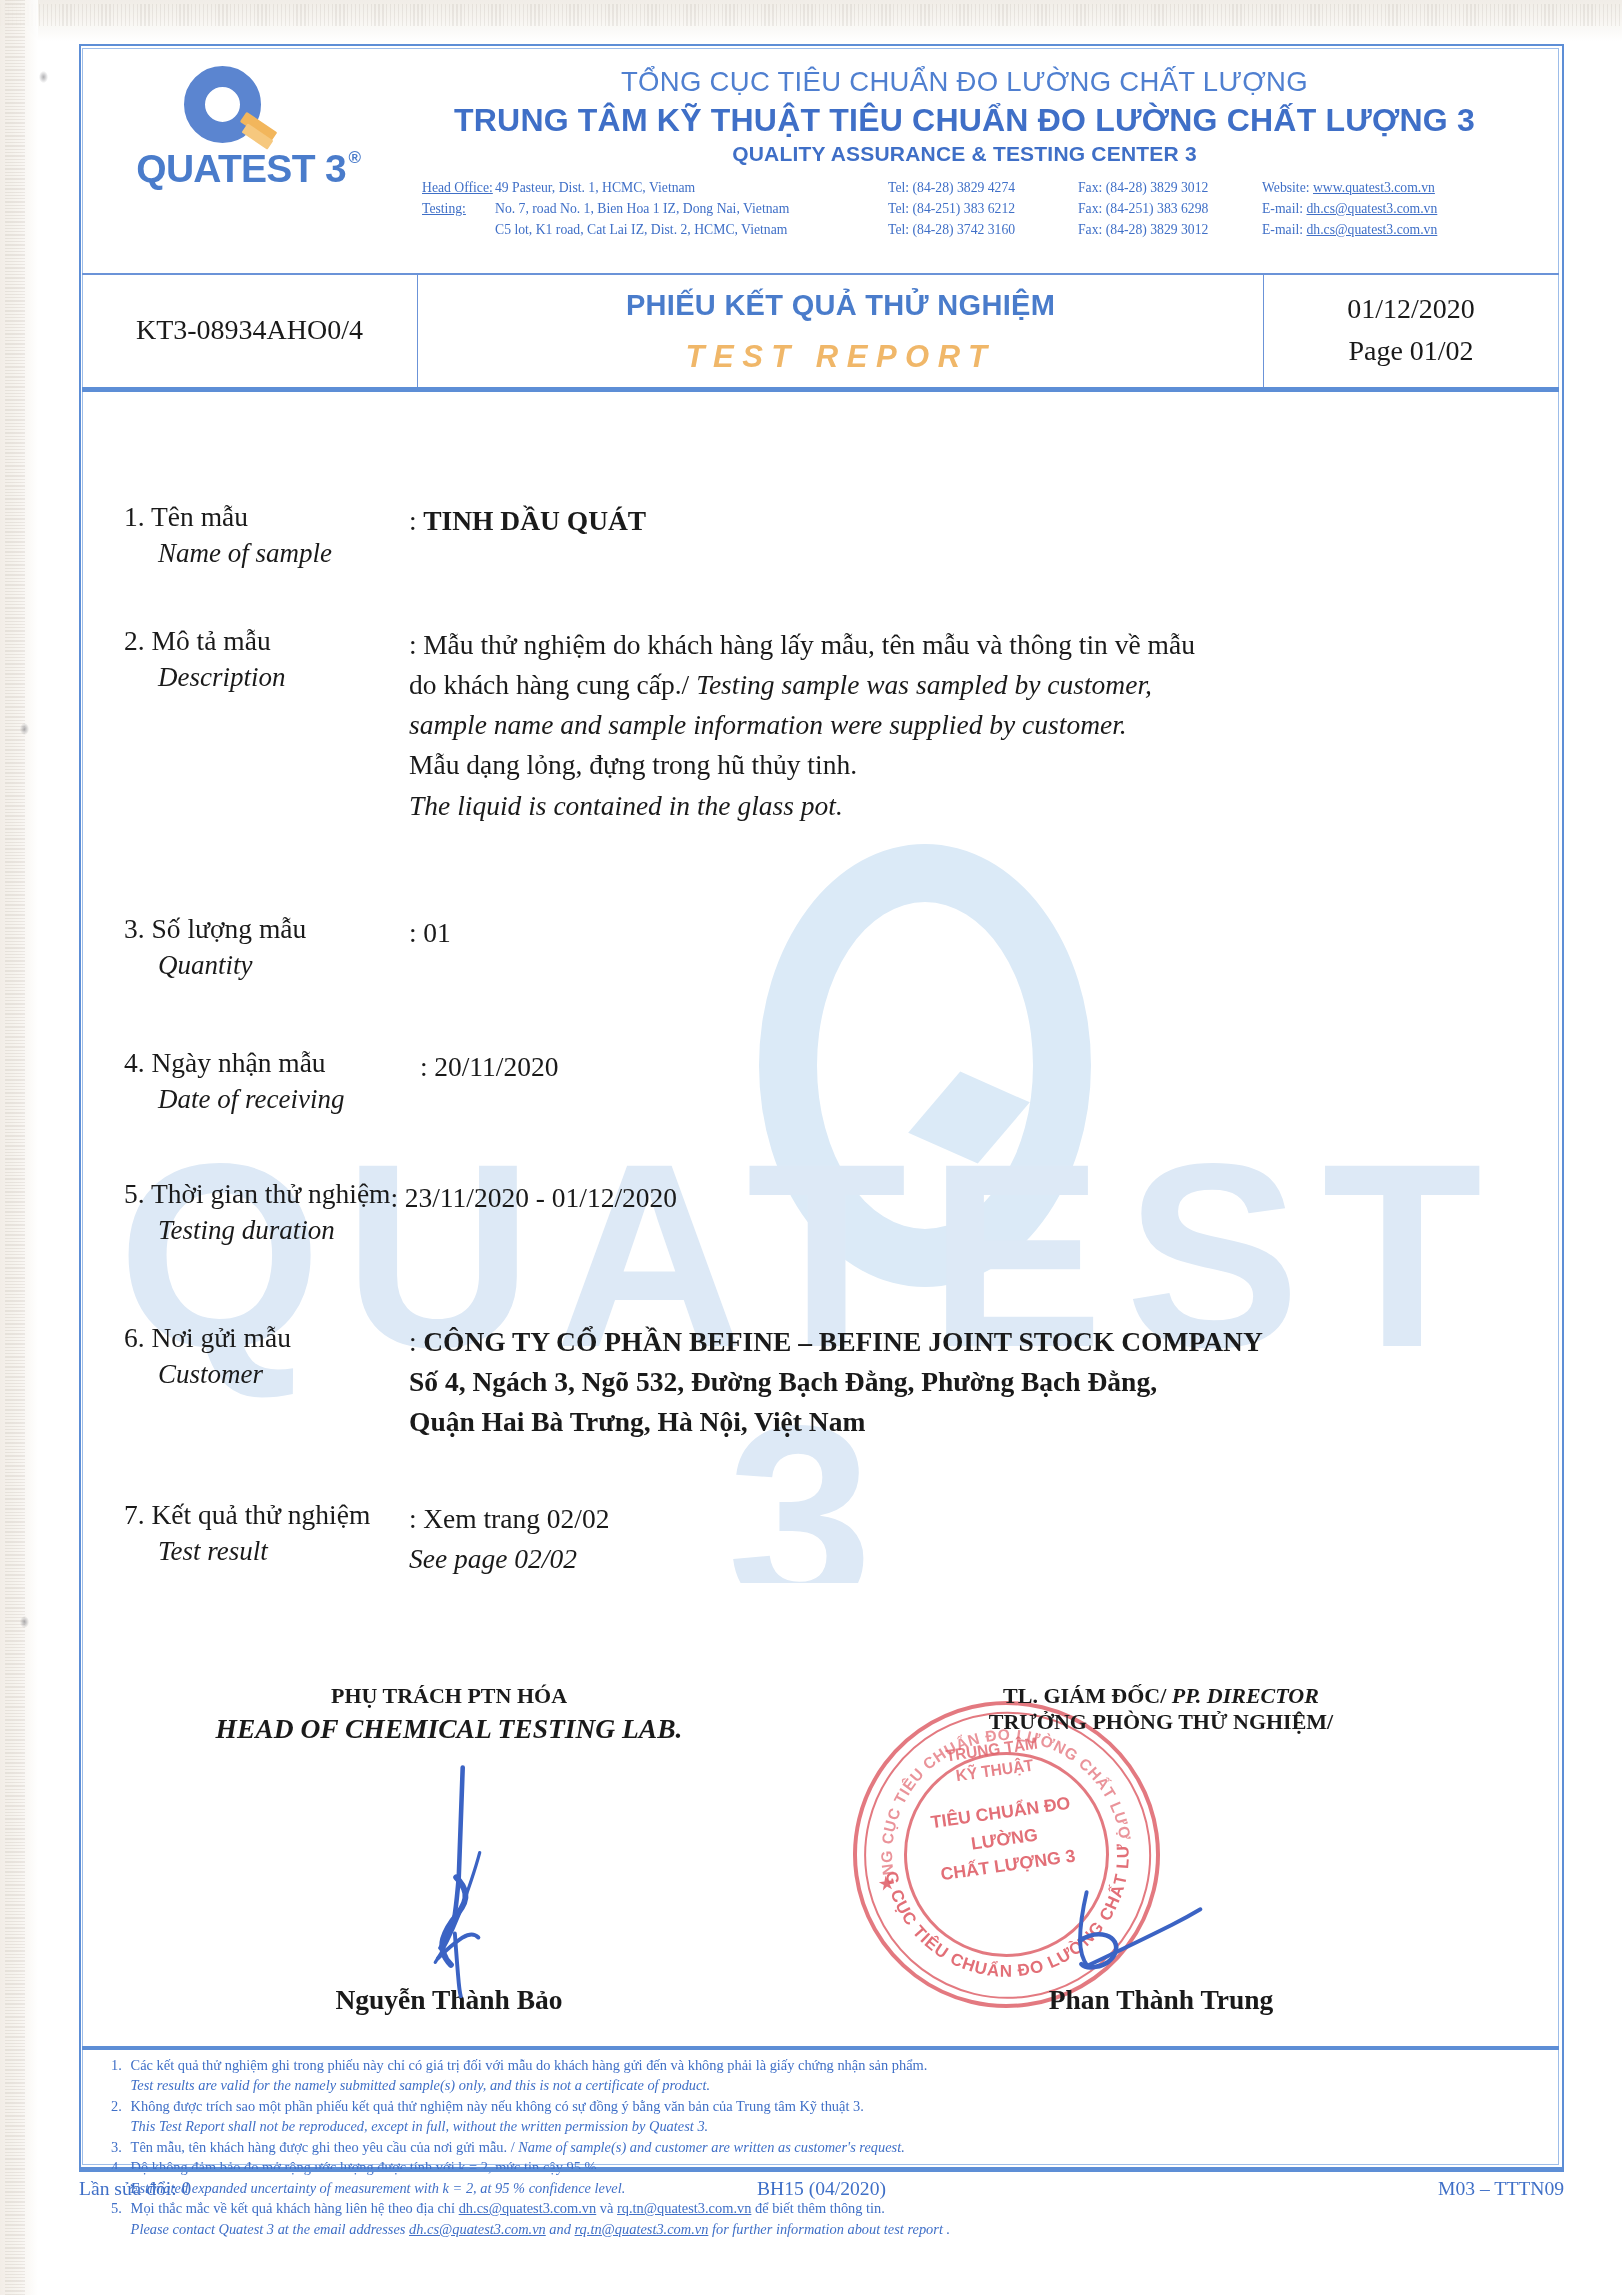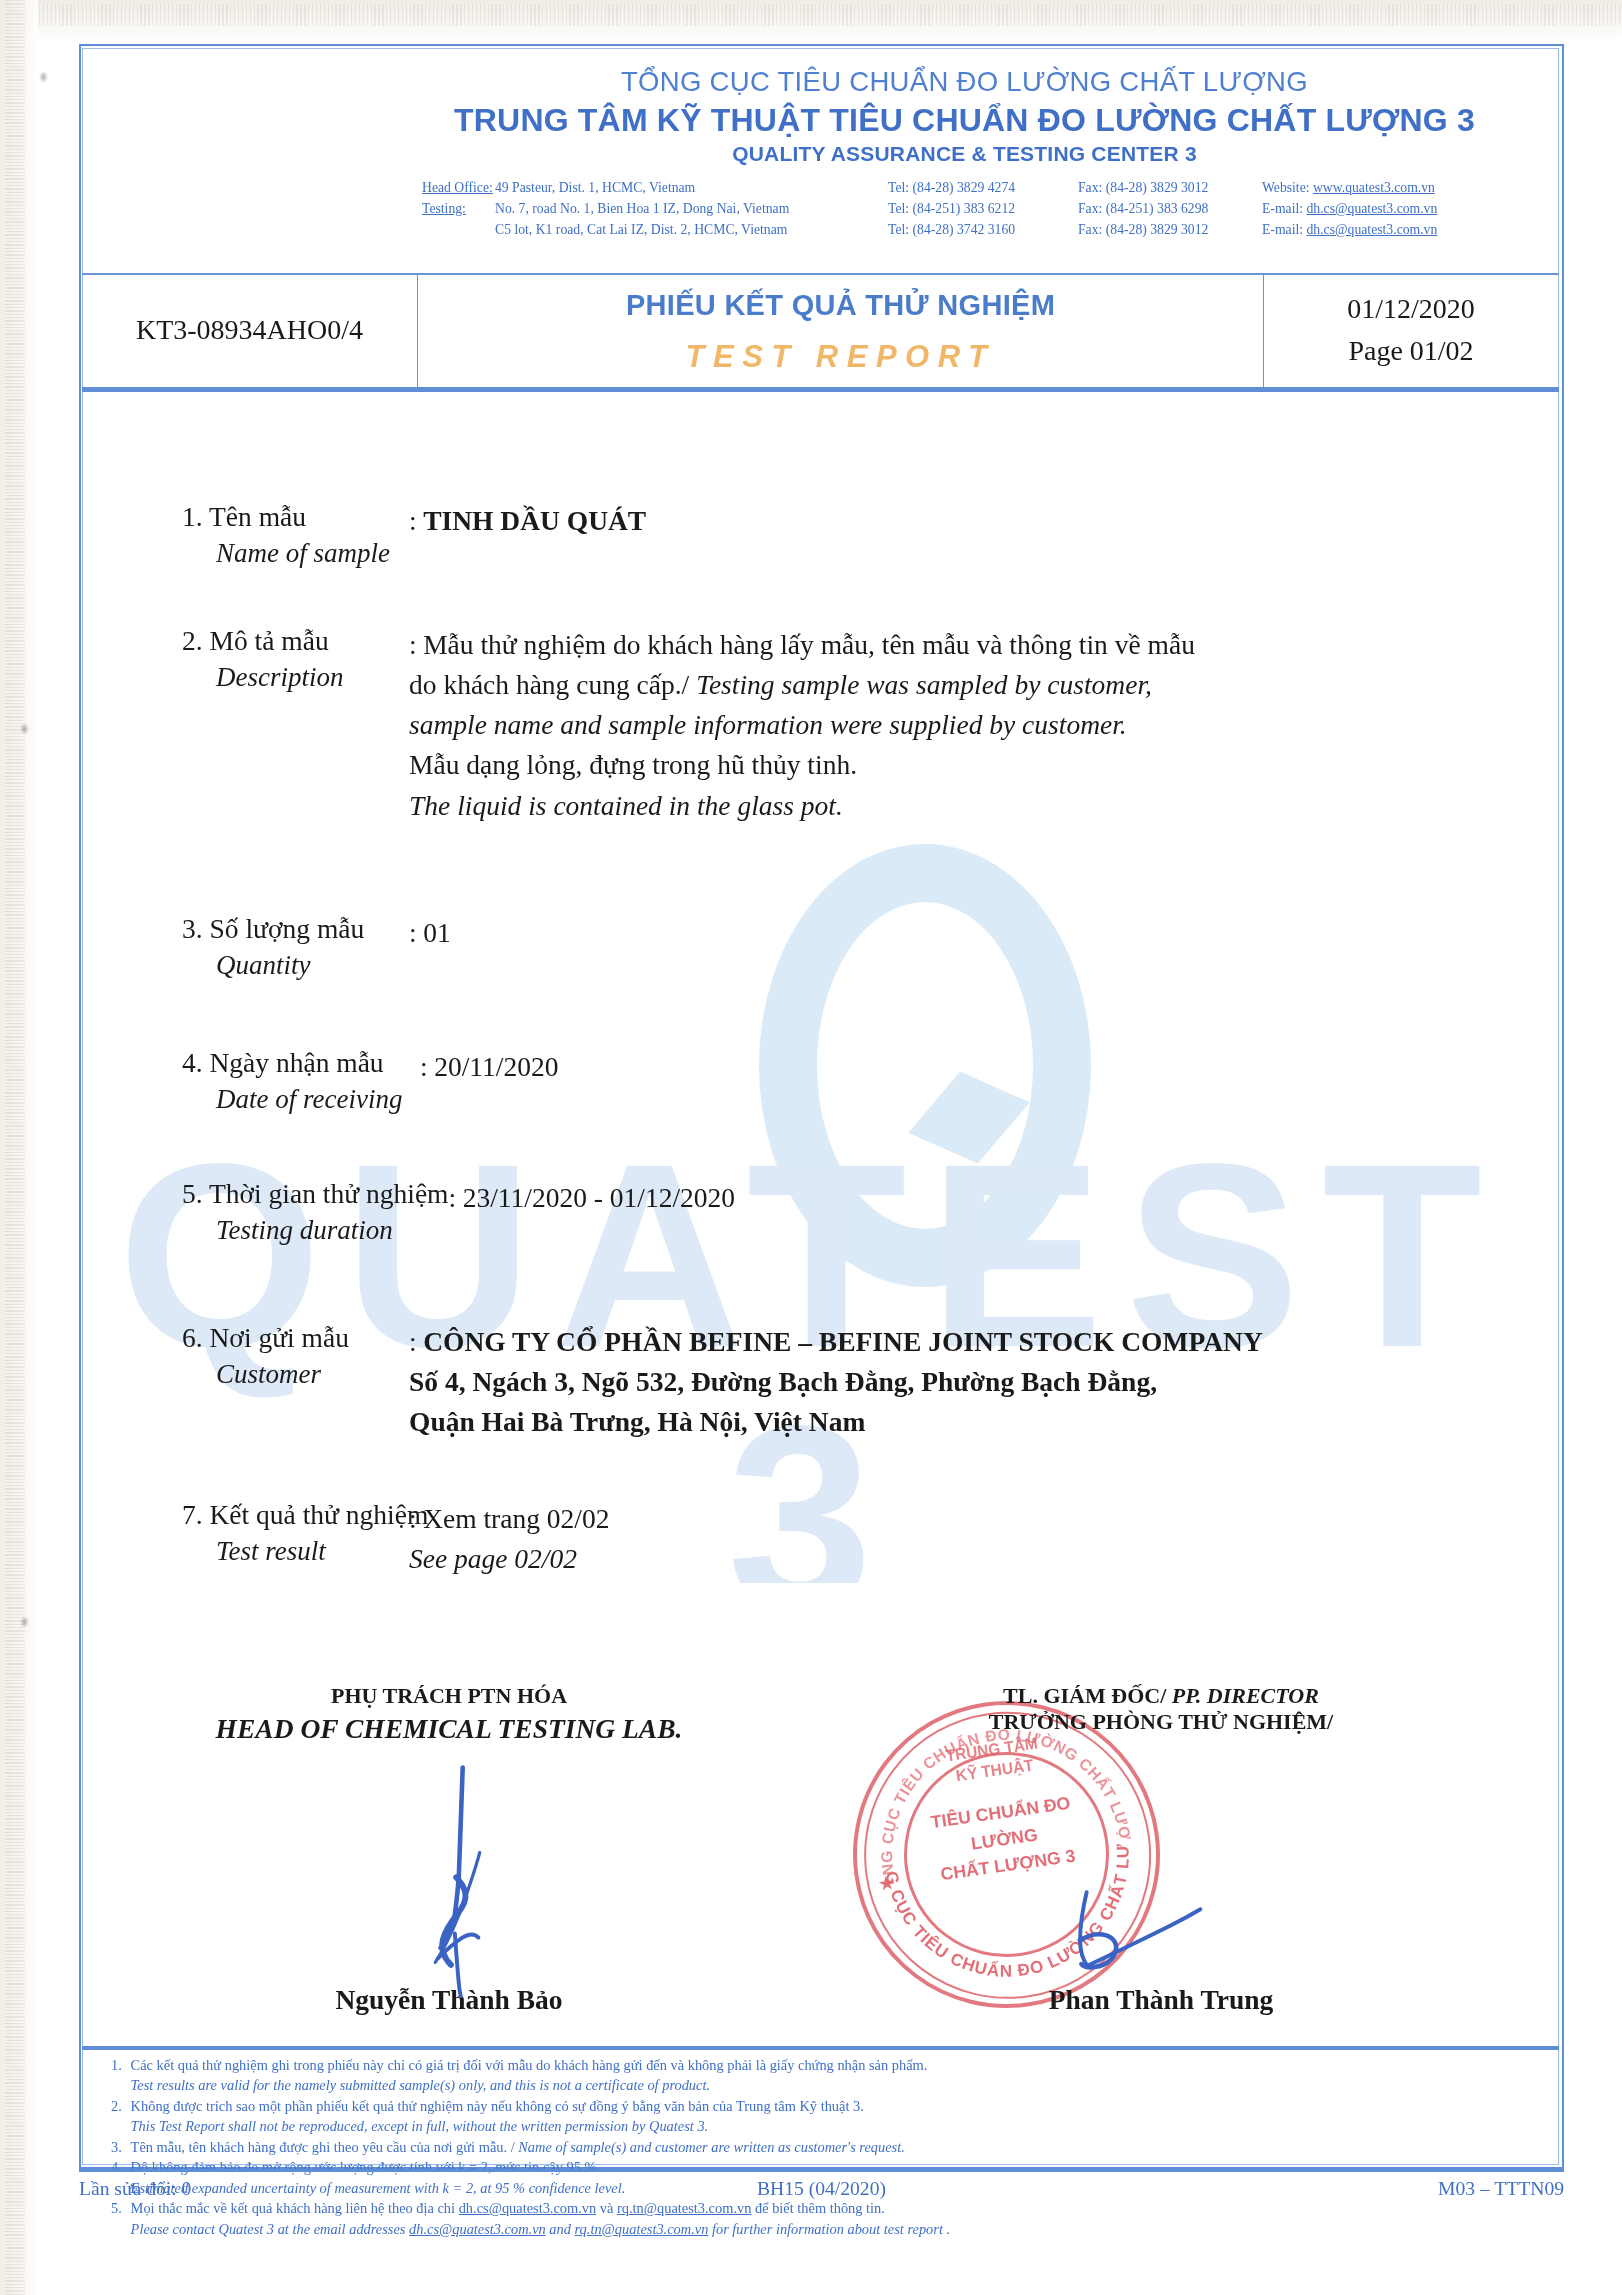--- a/index.html
+++ b/index.html
@@ -155,21 +155,21 @@
     position:absolute;left:1181px;top:60px;width:296px;text-align:center;
     font-size:28px;color:#1a1a1a;
   }
   .title-sep{
     position:absolute;left:82px;top:387px;width:1477px;height:4.6px;background:#5d8ed6;
   }
 
   
   .body{position:absolute;left:82px;top:393px;width:1477px;}
   .item{position:absolute;display:flex;}
-  .lab{width:327px;flex:0 0 327px;padding-left:100px;box-sizing:border-box;}
+  .lab{width:327px;flex:0 0 327px;padding-left:42px;box-sizing:border-box;}
   .lab-vn{font-size:27.5px;white-space:nowrap;}
   .lab-en{font-size:27px;font-style:italic;padding-left:34px;margin-top:5.2px;white-space:nowrap;}
   .val{flex:1 1 auto;font-size:27.5px;line-height:1.46;}
   .val .b{font-weight:bold;}
   .val .it{font-style:italic;}
   .val .colon{margin-right:6.5px;}
 
   
   .item-wide .lab{width:auto;flex:0 0 auto;padding-right:0;}
 
@@ -263,20 +263,28 @@
   <div class="wm-ring"></div>
   <div class="wm-tail"></div>
   <div class="wm-text">QUATEST 3</div>
 </div>
 
 <div class="frame"></div>
 <div class="frame-inner"></div>
 
 <div class="header">
 
+  <div class="logo">
+    <div class="logo-mark">
+      <div class="logo-ring"></div>
+      <div class="logo-tail1"></div>
+      <div class="logo-tail2"></div>
+    </div>
+    <div class="logo-wordmark"><span>QUATEST 3</span><span class="reg">®</span></div>
+  </div>
 
   <div class="org-line1">TỔNG CỤC TIÊU CHUẨN ĐO LƯỜNG CHẤT LƯỢNG</div>
   <div class="org-line2">TRUNG TÂM KỸ THUẬT TIÊU CHUẨN ĐO LƯỜNG CHẤT LƯỢNG 3</div>
   <div class="org-line3">QUALITY ASSURANCE &amp; TESTING CENTER 3</div>
 
   <div class="contact">
     <div class="crow">
       <div class="c-lab"><u>Head Office:</u></div>
       <div class="c-addr">49 Pasteur, Dist. 1, HCMC, Vietnam</div>
       <div class="c-tel">Tel: (84-28)   3829 4274</div>

